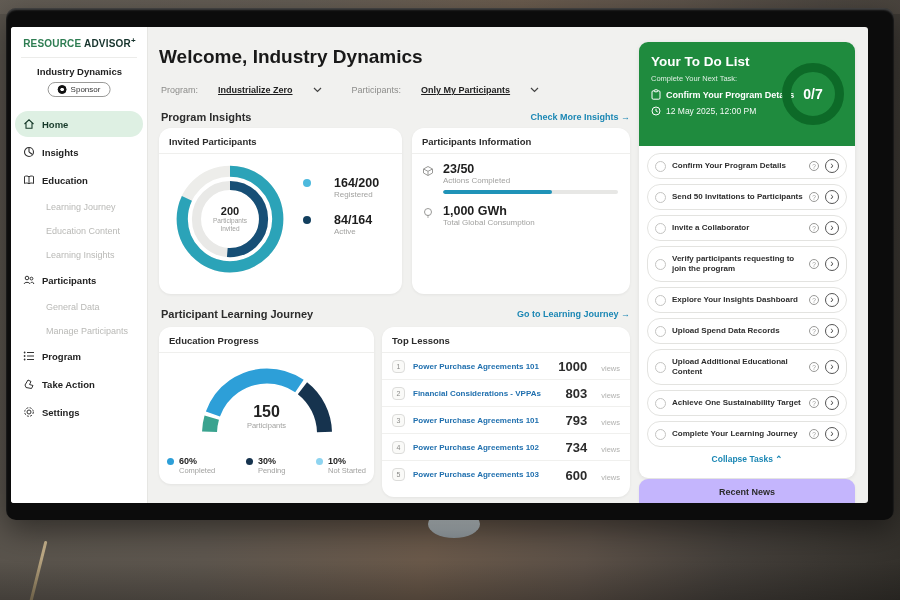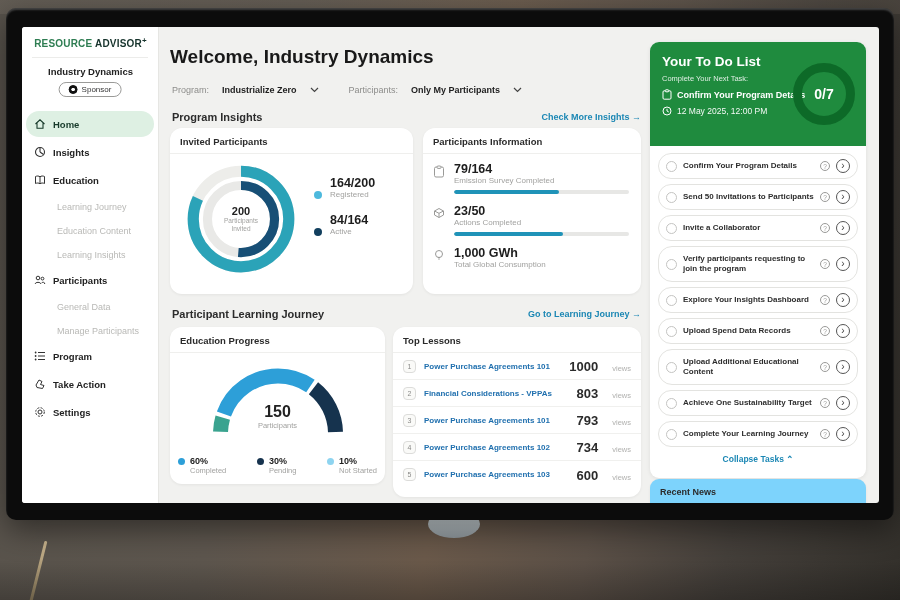--- a/index.html
+++ b/index.html
@@ -8,21 +8,21 @@
     background:linear-gradient(100deg,#57524b 0%,#5d564e 30%,#6a594a 52%,#5b5047 68%,#443f3a 82%,#33302b 100%); }
   body::after { content:""; position:absolute; left:0; right:0; top:0; height:14px;
     background:linear-gradient(to right,#6e675e,#7a72666b,#564f47); opacity:.5; pointer-events:none; }
   .plant-stem { position:absolute; left:36px; top:540px; width:3px; height:70px; background:linear-gradient(#c9b48e,#8a7a5a); transform:rotate(14deg); border-radius:2px; }
   .stand-neck { position:absolute; left:428px; top:510px; width:52px; height:28px; border-radius:50%;
     background:linear-gradient(#f0f4f6,#c9d2d6 40%,#8e979c); z-index:1; }
   .desk-shadow { position:absolute; left:0; top:560px; width:900px; height:40px; background:linear-gradient(rgba(0,0,0,0), rgba(0,0,0,.25)); }
 
   .monitor { position:absolute; left:6px; top:8px; width:888px; height:512px; background:#0c0c0c;
     border-radius:10px; z-index:2; box-shadow:inset 0 2px 2px rgba(255,255,255,.22), 0 10px 30px rgba(0,0,0,.45); }
-  .screen { position:absolute; left:16px; top:19px; width:857px; height:476px; background:#f1f1ef;
+  .screen { position:absolute; left:5px; top:19px; width:857px; height:476px; background:#f1f1ef;
     border-radius:3px; overflow:hidden; }
 
   
   .sidebar { position:absolute; left:0; top:0; width:137px; height:476px; background:#ffffff; border-right:1px solid #e6e6e3; }
   .logo { position:absolute; left:0; top:9px; width:137px; text-align:center; font-size:10px; font-weight:bold; letter-spacing:.2px; }
   .logo .l1 { color:#2e7d52; } .logo .l2 { color:#16332c; } .logo .lp { color:#16332c; font-size:8px; vertical-align:super; }
   .side-div { position:absolute; left:10px; right:10px; top:30px; border-bottom:1px solid #ececea; }
   .org { position:absolute; left:0; top:39px; width:137px; text-align:center; font-size:9.5px; font-weight:bold; color:#222; }
   .pill { position:absolute; left:50%; transform:translateX(-50%); top:55px; display:flex; align-items:center; gap:4px;
     border:1px solid #9a9a98; border-radius:10px; padding:2px 9px; background:#fff; cursor:pointer; }
@@ -31,36 +31,36 @@
   .nav { position:absolute; left:4px; right:4px; top:84px; }
   .nav-item { display:flex; align-items:center; gap:7px; height:26px; margin-bottom:2px; padding-left:8px;
     font-size:9.5px; font-weight:bold; color:#222; border-radius:14px; cursor:pointer; }
   .nav-item.active { background:#def0e3; color:#173a2a; }
   .nav-item .ic { width:12px; height:12px; display:inline-flex; }
   .nav-sub { height:24px; line-height:24px; padding-left:31px; font-size:9px; color:#b9b9b6; cursor:pointer; }
 
   
   .main-title { position:absolute; left:148px; top:19px; font-size:19px; font-weight:bold; color:#191919; }
   .filters { position:absolute; left:150px; top:58px; display:flex; gap:30px; align-items:center; }
-  .filter { display:flex; align-items:center; gap:13px; cursor:pointer; }
+  .filter { display:flex; align-items:center; gap:20px; cursor:pointer; }
   .filter .lab { font-size:9px; color:#8d8d8b; }
-  .filter .val { font-size:9px; font-weight:bold; color:#1e1e1e; }
+  .filter .val { font-size:9px; font-weight:bold; color:#1e1e1e;text-decoration:underline; }
   .sec-head { position:absolute; left:150px; width:469px; display:flex; justify-content:space-between; align-items:center; }
   .sec-head .h { font-size:11px; font-weight:bold; color:#2c2c2c; }
   .tlink { font-size:9px; font-weight:bold; color:#1b87b4; cursor:pointer; }
   .card { position:absolute; background:#fff; border-radius:12px; box-shadow:0 1px 3px rgba(0,0,0,.06); }
   .card-title { padding:8px 10px 6px; font-size:9.5px; font-weight:bold; color:#2b2b2b; border-bottom:1px solid #efefed; }
 
   
   .donut-wrap { position:absolute; left:10px; top:30px; width:122px; height:122px; }
   .donut-center { position:absolute; left:0; top:0; width:122px; height:122px; display:flex; flex-direction:column; align-items:center; justify-content:center; text-align:center; }
   .donut-center .v { font-size:11px; font-weight:bold; color:#222; }
   .donut-center .l { font-size:6.5px; color:#a2a2a0; width:52px; line-height:1.3; }
   .ip-legend { position:absolute; left:144px; top:48px; }
-  .ip-li { display:flex; align-items:flex-end; gap:8px; margin-bottom:14px; }
+  .ip-li { display:flex; align-items:flex-start; gap:23px; margin-bottom:14px; }
   .ip-li .ld { width:8px; height:8px; border-radius:50%; margin-top:3px; }
   .ip-li .lv { font-size:12.5px; font-weight:bold; color:#1d1d1d; }
   .ip-li .ll { font-size:8px; color:#a2a2a0; }
 
   
   .stat-row { display:flex; gap:8px; padding:8px 12px 0 10px; }
   .stat-row .sic { width:13px; padding-top:3px; }
   .stat-body { flex:1; }
   .stat-v { font-size:12.5px; font-weight:bold; color:#1d1d1d; }
   .stat-l { font-size:8px; color:#a2a2a0; margin-bottom:5px; }
@@ -102,21 +102,21 @@
   .task-row { display:flex; align-items:center; gap:6px; border:1px solid #e3e3e0; border-radius:14px; min-height:26px; padding:2px 7px; margin-bottom:5px; background:#fff; cursor:pointer; }
   .task-row.tall { min-height:36px; }
   .chk { width:11px; height:11px; border:1px solid #c4c4c2; border-radius:50%; flex:none; }
   .tlabel { flex:1; font-size:8px; font-weight:bold; color:#2e2e2e; line-height:1.25; }
   .info-i { width:10px; height:10px; border:1px solid #9a9a98; border-radius:50%; color:#9a9a98; font-size:6.5px;
     display:flex; align-items:center; justify-content:center; flex:none; }
   .chev { width:14px; height:14px; border:1px solid #555; border-radius:50%; color:#444; font-size:10px; line-height:1;
     display:flex; align-items:center; justify-content:center; flex:none; }
   .collapse { text-align:center; font-size:8.5px; font-weight:bold; color:#1b87b4; padding-top:2px; cursor:pointer; }
 
-  .news-card { position:absolute; left:628px; top:452px; width:216px; height:40px; background:#7dd3fc; border-radius:9px 9px 0 0; box-shadow:0 1px 3px rgba(0,0,0,.06); }
+  .news-card { position:absolute; left:628px; top:452px; width:216px; height:40px; background:#c4b5fd; border-radius:9px 9px 0 0; box-shadow:0 1px 3px rgba(0,0,0,.06);text-align:center; }
   .news-card .h { padding:8px 10px 6px; font-size:9px; font-weight:bold; color:#2b2b2b; border-bottom:1px solid #efefed; }
 
   svg { display:block; }
 </style>
 </head>
 <body>
 
 <div class="plant-stem"></div>
 <div class="stand-neck"></div>
 <div class="desk-shadow"></div>
@@ -258,35 +258,20 @@
         <span>
               <div class="lv">84/164</div>
         <div class="ll">Active</div>
             </span>
       </div>
     </div>
   </div>
 
   <div class="card" style="left:401px; top:101px; width:218px; height:166px;">
     <div class="card-title">Participants Information</div>
-    <div class="stat-row">
-      <span class="sic">
-            <svg width="12" height="13" viewBox="0 0 12 13">
-              <rect x="1.5" y="2" width="9" height="10" rx="1.5" fill="none" stroke="#9a9a98" stroke-width="1"></rect>
-              <rect x="4" y="1" width="4" height="2.4" rx="1" fill="#fff" stroke="#9a9a98" stroke-width="1"></rect>
-            </svg>
-          </span>
-      <span class="stat-body">
-        <div class="stat-v">79/164</div>
-        <div class="stat-l">Emission Survey Completed</div>
-        <div class="bar">
-              <div class="bar-fill" style="width: 60%;"></div>
-            </div>
-      </span>
-    </div>
     <div class="stat-row">
       <span class="sic">
             <svg width="12" height="12" viewBox="0 0 12 12">
               <path d="M6 1.5 L10.5 4 V8 L6 10.5 L1.5 8 V4 Z M1.5 4 L6 6.3 L10.5 4 M6 6.3 V10.5" fill="none" stroke="#9a9a98" stroke-width="1"></path>
             </svg>
           </span>
       <span class="stat-body">
         <div class="stat-v">23/50</div>
         <div class="stat-l">Actions Completed</div>
         <div class="bar">

